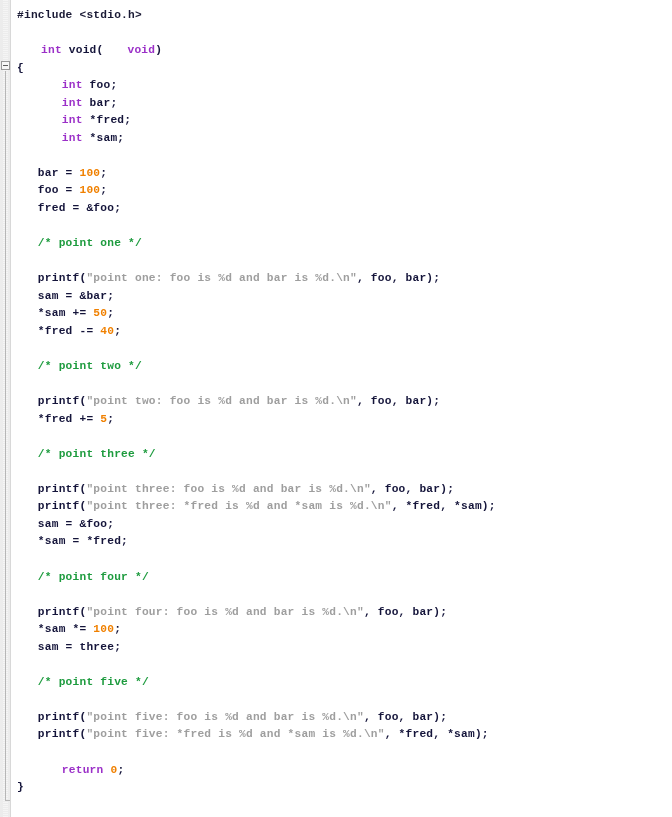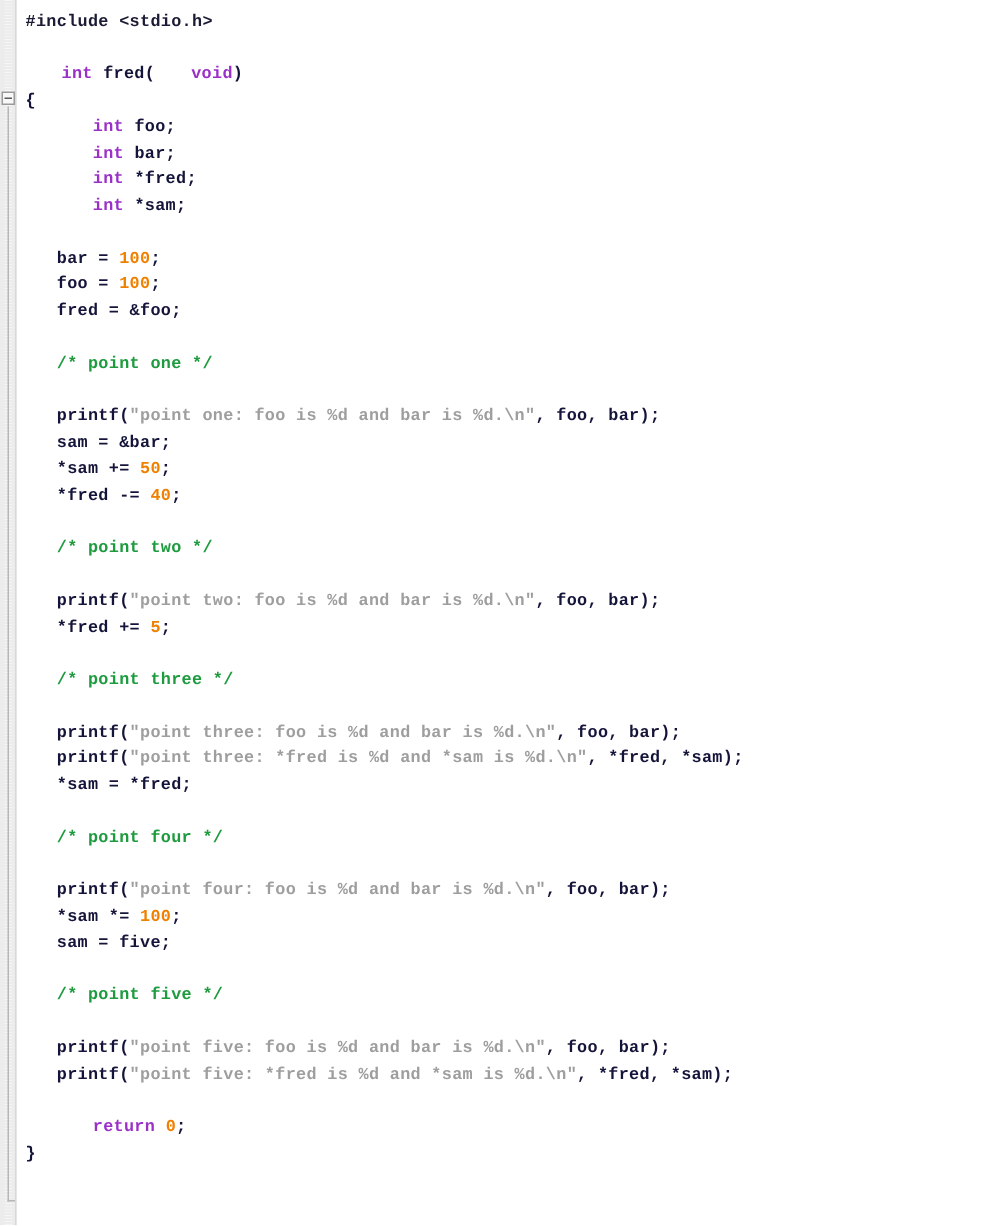--- a/index.html
+++ b/index.html
@@ -119,21 +119,21 @@
     <div id="fold-box">
       <div class="minus"></div>
     </div>
     <div id="fold-line"></div>
     <div id="fold-line-end"></div>
   </div>
 
   <div id="code">
       <div class="line"><span class="pre">#include &lt;stdio.h&gt;</span></div>
       <div class="line blank">&nbsp;</div>
-      <div class="line"><span class="kw">int</span><span class="id"> fred(</span><span class="kw">void</span><span class="id">)</span></div>
+      <div class="line"><span class="kw">int</span><span class="id"> void(</span><span class="kw">void</span><span class="id">)</span></div>
       <div class="line"><span class="pun">{</span></div>
       <div class="line"><span class="id">   </span><span class="kw">int</span><span class="id"> foo;</span></div>
       <div class="line"><span class="id">   </span><span class="kw">int</span><span class="id"> bar;</span></div>
       <div class="line"><span class="id">   </span><span class="kw">int</span><span class="id"> *fred;</span></div>
       <div class="line"><span class="id">   </span><span class="kw">int</span><span class="id"> *sam;</span></div>
       <div class="line blank">&nbsp;</div>
       <div class="line"><span class="id">   bar = </span><span class="num">100</span><span class="id">;</span></div>
       <div class="line"><span class="id">   foo = </span><span class="num">100</span><span class="id">;</span></div>
       <div class="line"><span class="id">   fred = &amp;foo;</span></div>
       <div class="line blank">&nbsp;</div>
@@ -146,27 +146,28 @@
       <div class="line blank">&nbsp;</div>
       <div class="line"><span class="id">   </span><span class="cmt">/* point two */</span></div>
       <div class="line blank">&nbsp;</div>
       <div class="line"><span class="id">   printf(</span><span class="str">"point two: foo is %d and bar is %d.\n"</span><span class="id">, foo, bar);</span></div>
       <div class="line"><span class="id">   *fred += </span><span class="num">5</span><span class="id">;</span></div>
       <div class="line blank">&nbsp;</div>
       <div class="line"><span class="id">   </span><span class="cmt">/* point three */</span></div>
       <div class="line blank">&nbsp;</div>
       <div class="line"><span class="id">   printf(</span><span class="str">"point three: foo is %d and bar is %d.\n"</span><span class="id">, foo, bar);</span></div>
       <div class="line"><span class="id">   printf(</span><span class="str">"point three: *fred is %d and *sam is %d.\n"</span><span class="id">, *fred, *sam);</span></div>
+      <div class="line"><span class="id">   sam = &amp;foo;</span></div>
       <div class="line"><span class="id">   *sam = *fred;</span></div>
       <div class="line blank">&nbsp;</div>
       <div class="line"><span class="id">   </span><span class="cmt">/* point four */</span></div>
       <div class="line blank">&nbsp;</div>
       <div class="line"><span class="id">   printf(</span><span class="str">"point four: foo is %d and bar is %d.\n"</span><span class="id">, foo, bar);</span></div>
       <div class="line"><span class="id">   *sam *= </span><span class="num">100</span><span class="id">;</span></div>
-      <div class="line"><span class="id">   sam = five;</span></div>
+      <div class="line"><span class="id">   sam = three;</span></div>
       <div class="line blank">&nbsp;</div>
       <div class="line"><span class="id">   </span><span class="cmt">/* point five */</span></div>
       <div class="line blank">&nbsp;</div>
       <div class="line"><span class="id">   printf(</span><span class="str">"point five: foo is %d and bar is %d.\n"</span><span class="id">, foo, bar);</span></div>
       <div class="line"><span class="id">   printf(</span><span class="str">"point five: *fred is %d and *sam is %d.\n"</span><span class="id">, *fred, *sam);</span></div>
       <div class="line blank">&nbsp;</div>
       <div class="line"><span class="id">   </span><span class="kw">return</span><span class="id"> </span><span class="num">0</span><span class="id">;</span></div>
       <div class="line"><span class="pun">}</span></div>
     </div>
 

